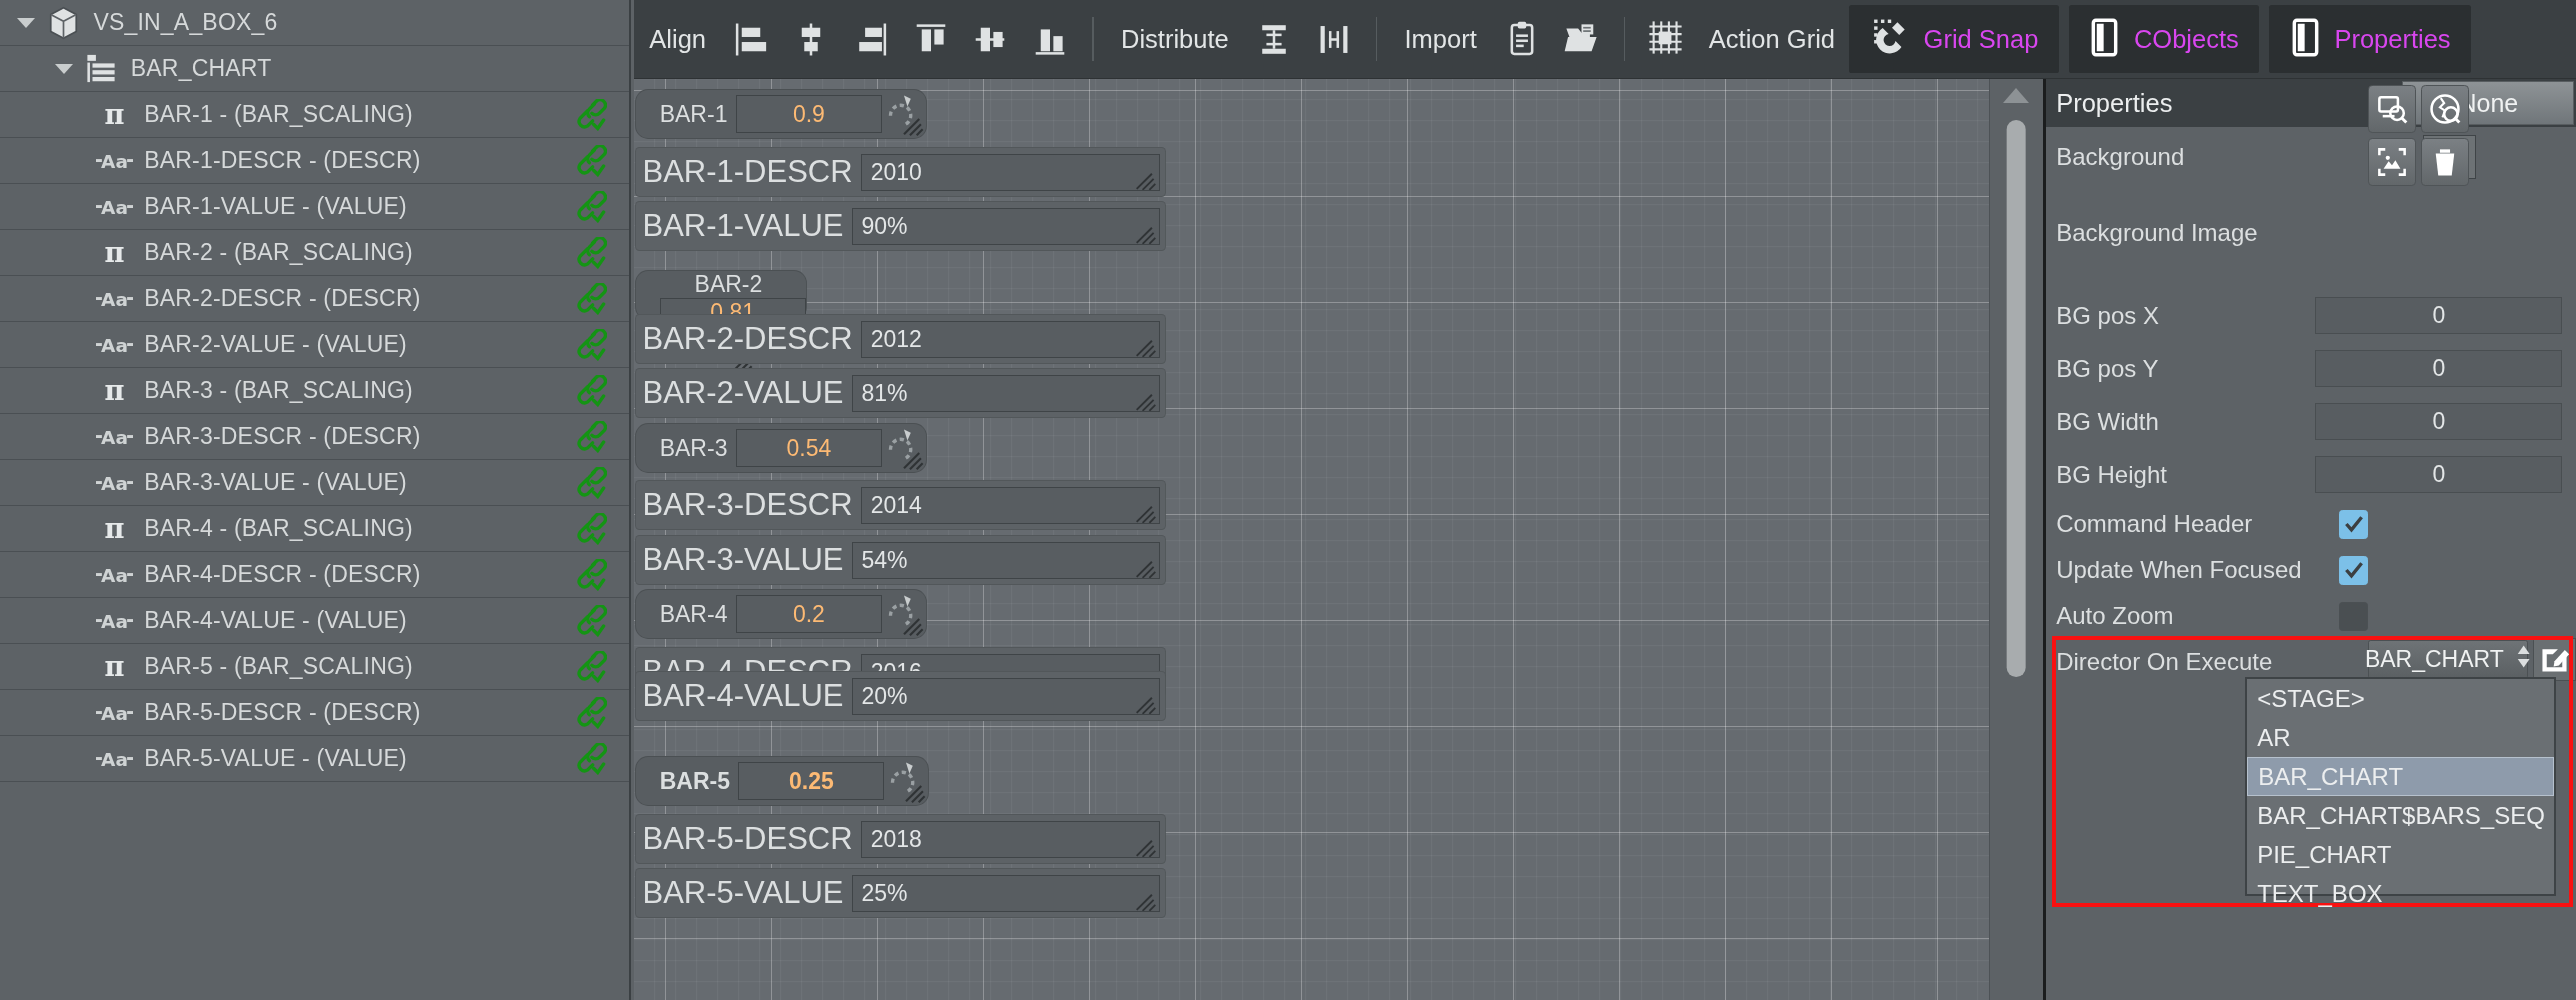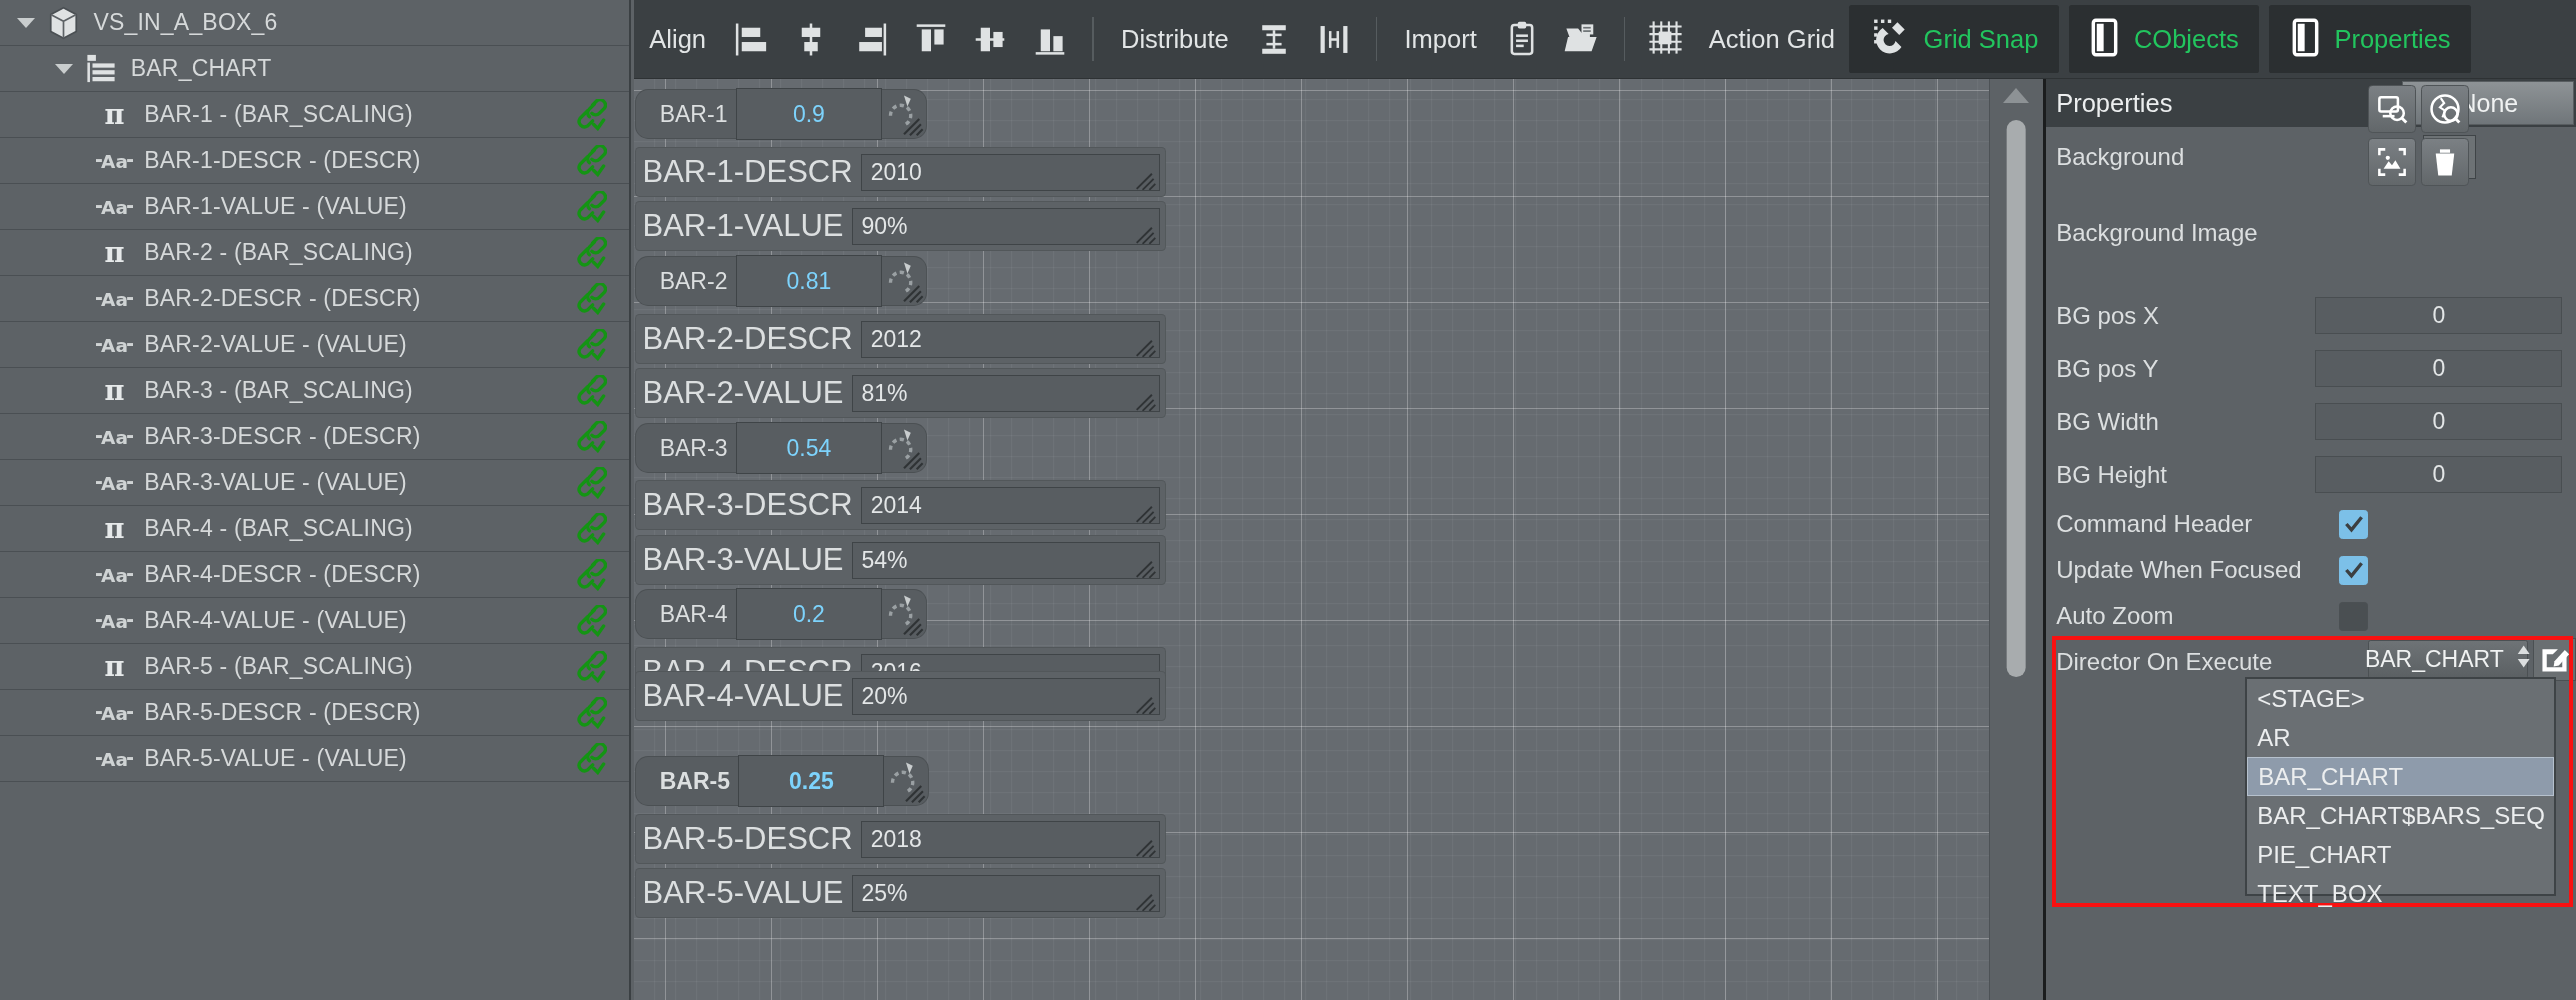--- a/index.html
+++ b/index.html
@@ -69,21 +69,21 @@
   .tb-sep {
     width: 1.7px; height: 44px; background: #565c5f; margin: 0 12px;
     flex: 0 0 auto;
   }
   .tb-panel-btn {
     height: 68px; margin: 0 5.1px; padding: 0 20.4px;
     background: #2b2f31; border-radius: 2.6px;
     display: flex; align-items: center; gap: 13.6px;
     cursor: pointer;
   }
-  .tb-panel-btn .pb-text { color: #22c55e; font-size: 25.5px; white-space: nowrap; }
+  .tb-panel-btn .pb-text { color: #d946ef; font-size: 25.5px; white-space: nowrap; }
   .tb-panel-btn.bold .pb-text { font-weight: normal; }
   .tb-item {
     display: flex; align-items: center; gap: 24px; cursor: pointer;
     padding: 0 8.5px;
   }
   .tb-item .ti-text { color: #e2e5e6; font-size: 25.5px; white-space: nowrap; }
 
   
   #canvas {
     position: absolute; left: 634px; top: 79px;
@@ -106,23 +106,23 @@
     background: #585d61;
     border-radius: 12px;
     box-shadow: 0 0 0 0.9px #4b5053;
     height: 48px;
     padding-left: 24px;
   }
   .fld-num .lab {
     color: #dcdfe0; font-size: 23px; padding-right: 8.5px; white-space: nowrap;
   }
   .fld-num .inp {
-    width: 146px; height: 52px;
+    width: 146px; height: 38px;
     background: #585d61; border: 1.7px solid #3f4447;
-    color: #7dd3fc; font-size: 23px;
+    color: #fdba74; font-size: 23px;
     display: flex; align-items: center; justify-content: center;
   }
   .spin-box {
     width: 44px; height: 48px; position: relative; flex: 0 0 auto;
   }
 
   .fld-text {
     background: #5d6266;
     border-radius: 3.4px;
     box-shadow: 0 0 0 0.9px #52575a;
@@ -729,21 +729,21 @@
             <span>90%</span>
             <span class="grip"><svg width="22" height="18.7" viewBox="0 0 26 22">
                 <g stroke="#2f3335" stroke-width="2.2">
                   <line x1="2" y1="20" x2="20" y2="2"></line>
                   <line x1="9" y1="21" x2="22" y2="8"></line>
                   <line x1="17" y1="21" x2="24" y2="14"></line>
                 </g>
               </svg></span>
           </span>
         </div>
-        <div class="fld fld-num" style="left: 1.7px; top: 178px;">
+        <div class="fld fld-num" style="left: 1.7px; top: 192px; flex-direction: column;">
           <span class="lab">BAR-2</span>
           <span class="inp">0.81</span>
           <span class="spin-box"><svg width="44" height="48" viewBox="0 0 52 56">
               <g fill="none" stroke="#9aa0a3" stroke-width="4" stroke-dasharray="5 4">
                 <path d="M10 30 a12 12 0 1 1 16 11"></path>
               </g>
               <path d="M26 6 l8 4 -4 9 Z" fill="#c9cdce"></path>
               <g stroke="#2f3335" stroke-width="2.5">
                 <line x1="26" y1="52" x2="44" y2="34"></line>
                 <line x1="33" y1="53" x2="46" y2="40"></line>

